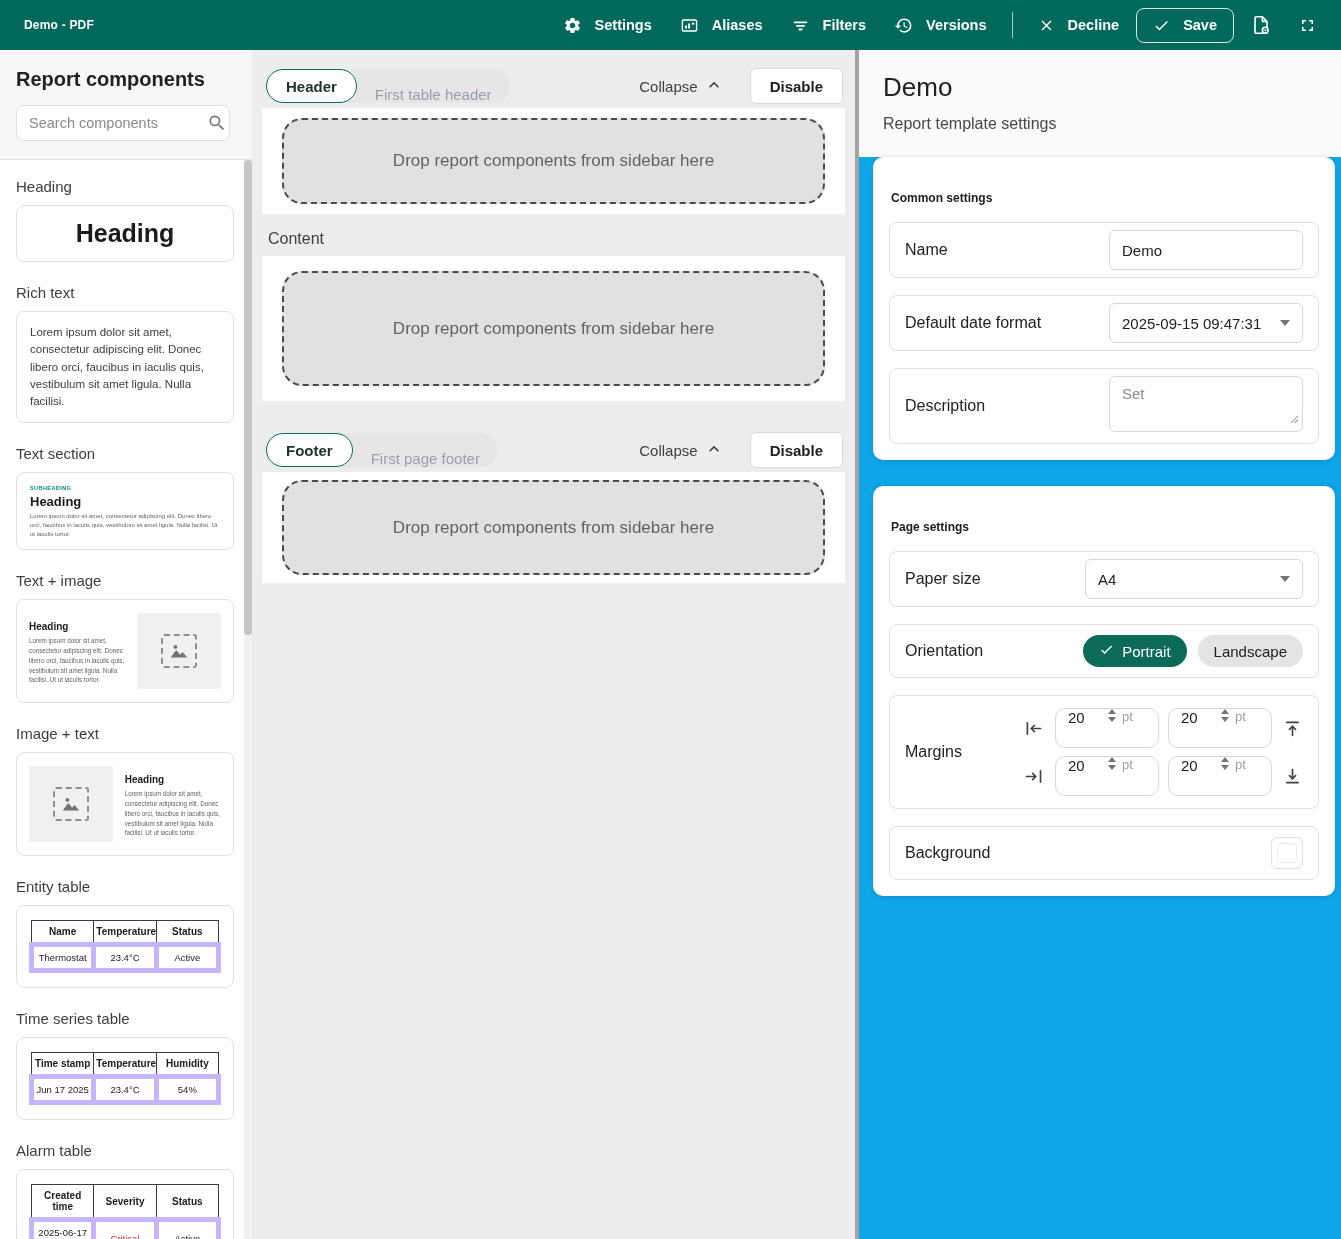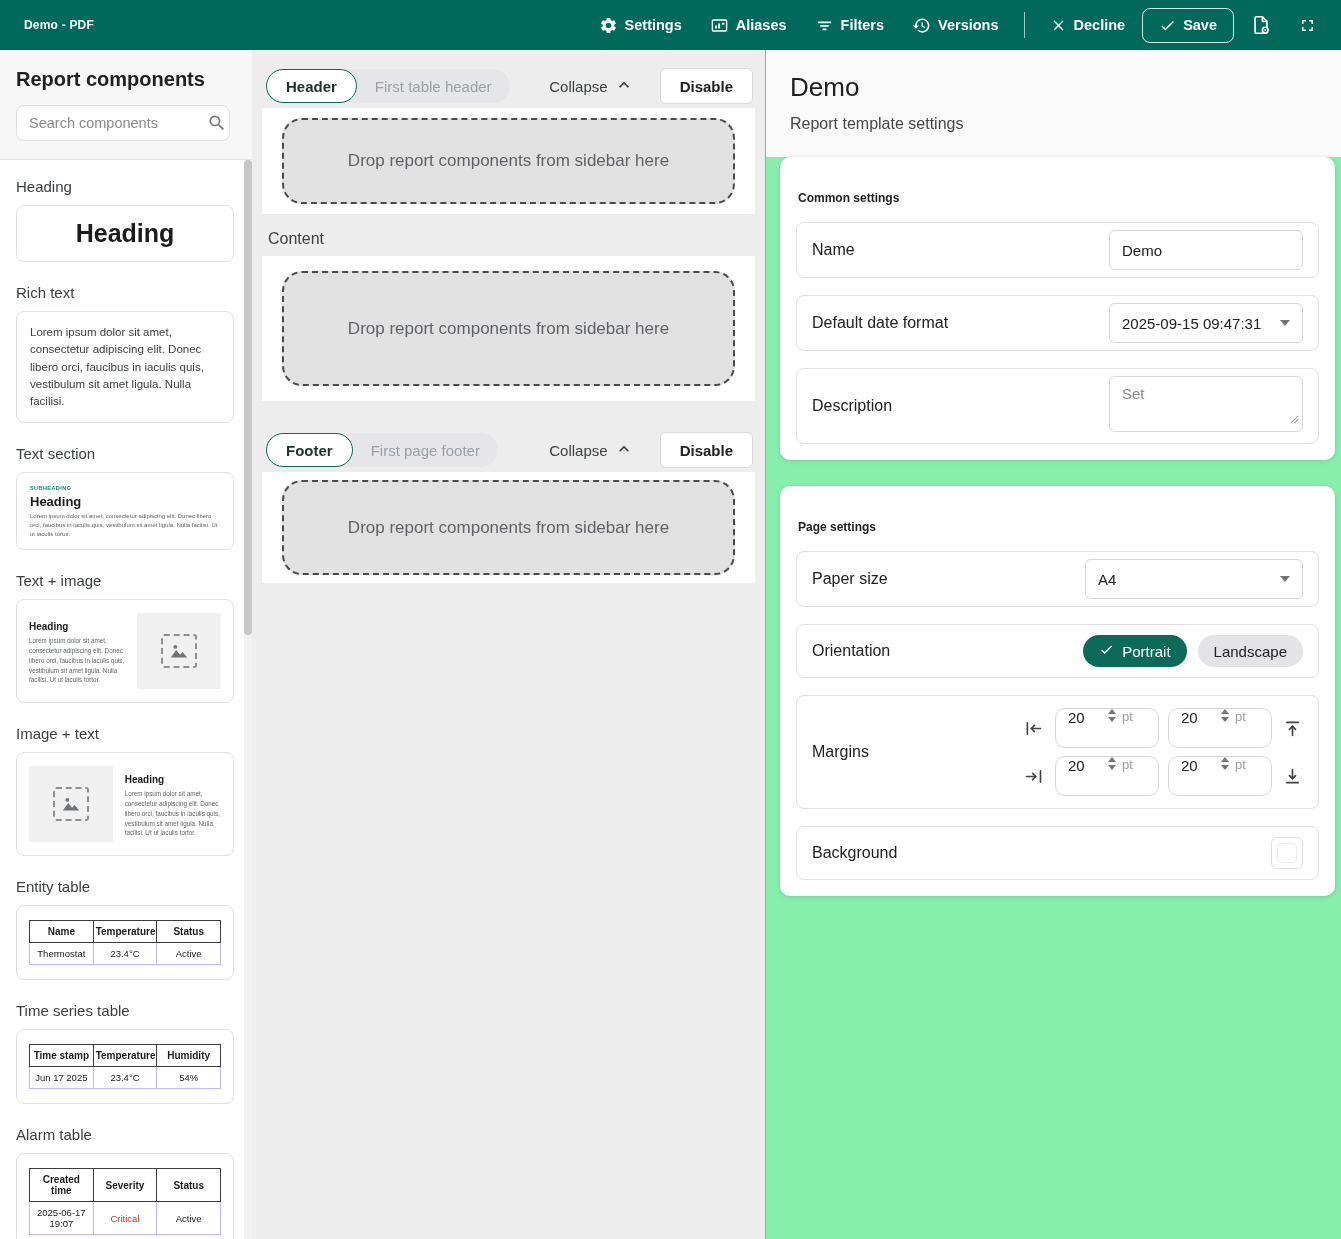--- a/index.html
+++ b/index.html
@@ -5,21 +5,21 @@
   * { margin:0; padding:0; box-sizing:border-box; }
   html,body { width:1341px; height:1239px; overflow:hidden; background:#fff;
     font-family:"Liberation Sans", sans-serif; color:#202124; }
 
   
   .topbar { height:50px; background:#00695c; display:flex; align-items:center;
     padding:0 14px 0 24px; color:#fff; }
   .tb-title { font-size:12px; font-weight:700; letter-spacing:.2px; }
   .tb-spacer { flex:1; }
   .tb-actions { display:flex; align-items:center; gap:6px; }
-  .tb-btn { display:flex; align-items:center; gap:7px; color:#fff; font-size:14.5px;
+  .tb-btn { display:flex; align-items:center; gap:13px; color:#fff; font-size:14.5px;
     font-weight:700; padding:8px 11px; border-radius:6px; cursor:pointer; background:none; border:none;
     font-family:"Liberation Sans", sans-serif; }
   .tb-sep { width:1px; height:26px; background:rgba(255,255,255,.65); margin:0 8px; }
   .tb-save { border:1.5px solid rgba(255,255,255,.85); border-radius:8px; padding:8px 16px; }
   .tb-iconbtn { padding:8px 10px; display:flex; align-items:center; }
   .tb-btn svg { display:block; }
 
   
   .main { display:flex; height:1189px; }
 
@@ -46,29 +46,29 @@
   .mx-text { flex:1.15; padding-top:8px; }
   .mx-text .mx-head { font-size:10px; font-weight:700; margin-bottom:4px; color:#1b1b1b; }
   .mx-text .mx-body { font-size:6.3px; line-height:1.55; color:#5f6368; }
   .mx-img { flex:1; background:#f0f0f0; border-radius:2px; min-height:76px;
     display:flex; align-items:center; justify-content:center; }
   .ph { width:36px; height:34px; border:2px dashed #8a8f94; border-radius:3px;
     display:flex; align-items:center; justify-content:center; }
   .card-table { padding:14px 12px; }
   .sb-table { width:100%; border-collapse:collapse; table-layout:fixed; }
   .sb-table th { font-size:10px; font-weight:700; border:1px solid #3c3c3c; padding:5px 2px; text-align:center; color:#1b1b1b;}
-  .sb-table td { font-size:9.5px; border:1px solid #c4b5fd; padding:5px 2px; text-align:center; color:#202124;margin-top:8px;}
+  .sb-table td { font-size:9.5px; border:5px solid #c4b5fd; padding:5px 2px; text-align:center; color:#202124;margin-top:8px;}
   td.critical { color:#d32f2f; font-weight:500; }
   .sb-track { position:absolute; top:110px; right:0; width:8px; bottom:0; background:#f1f1f1; }
   .sb-thumb { position:absolute; top:0; width:8px; height:475px; background:#c6c6c6; border-radius:4px; }
 
   
   .canvas { flex:1; background:#ededed; padding:0 10px; overflow:hidden; }
   .zone-controls { display:flex; align-items:center; margin:18px 2px 4px 4px; }
-  .chip-group { display:inline-flex; align-items:center; background:#e6e6e8; border-radius:18px; height:34px; }
+  .chip-group { display:inline-flex; align-items:flex-end; background:#e6e6e8; border-radius:18px; height:34px; }
   .chip-selected { background:#fff; border:1.5px solid #0b6b58; border-radius:18px; height:34px;
     display:flex; align-items:center; padding:0 19px; font-size:15px; font-weight:700; color:#20332e; cursor:pointer;}
   .chip-alt { padding:0 18px; font-size:15px; color:#9aa0a6; cursor:pointer; }
   .zc-spacer { flex:1; }
   .collapse-btn { display:flex; align-items:center; gap:6px; font-size:15px; font-weight:500;
     color:#3c4043; background:none; border:none; cursor:pointer; margin-right:26px;
     font-family:"Liberation Sans", sans-serif; }
   .disable-btn { height:36px; padding:0 19px; background:#fff; border:1px solid #d9d9d9;
     border-radius:6px; font-size:15px; font-weight:700; color:#202124; cursor:pointer;
     font-family:"Liberation Sans", sans-serif; }
@@ -79,21 +79,21 @@
   .dropzone { border:2px dashed #4a4a4a; border-radius:20px; background:#e1e1e1;
     display:flex; align-items:center; justify-content:center; font-size:17px;
     font-weight:500; color:#5f6368; }
   .dz-header { height:86px; }
   .dz-content { height:115px; }
   .dz-footer { height:95px; }
   .content-label { font-size:16px; font-weight:500; color:#3c4043; margin:16px 2px 8px 6px; }
   .footer-gap { height:13px; }
 
   
-  .panel { width:576px; background:#86efac; border-left:1px solid #a3a3a3; flex:none; overflow:hidden; }
+  .panel { width:486px; background:#0ea5e9; border-left:4px solid #a3a3a3; flex:none; overflow:hidden; }
   .panel-head { padding:22px 24px 24px; background:#fafafa; }
   .panel-title { font-size:26px; font-weight:500; color:#212121; }
   .panel-sub { font-size:16px; color:#474747; margin-top:12px; }
   .pcard { background:#fff; border-radius:10px; margin:0 6px 26px 14px; padding:16px;
     box-shadow:0 1px 5px rgba(0,0,0,.12), 0 0 2px rgba(0,0,0,.06); }
   .pcard-title { font-size:12px; font-weight:700; color:#212121; margin:18px 0 0 2px; }
   .prow { border:1px solid #e0e0e0; border-radius:8px; min-height:54px; display:flex;
     align-items:center; justify-content:space-between; padding:7px 15px; margin-top:17px; }
   .prow-label { font-size:16px; color:#202124; }
   .txt-input { width:194px; height:40px; border:1px solid #d7d7d7; border-radius:6px;

